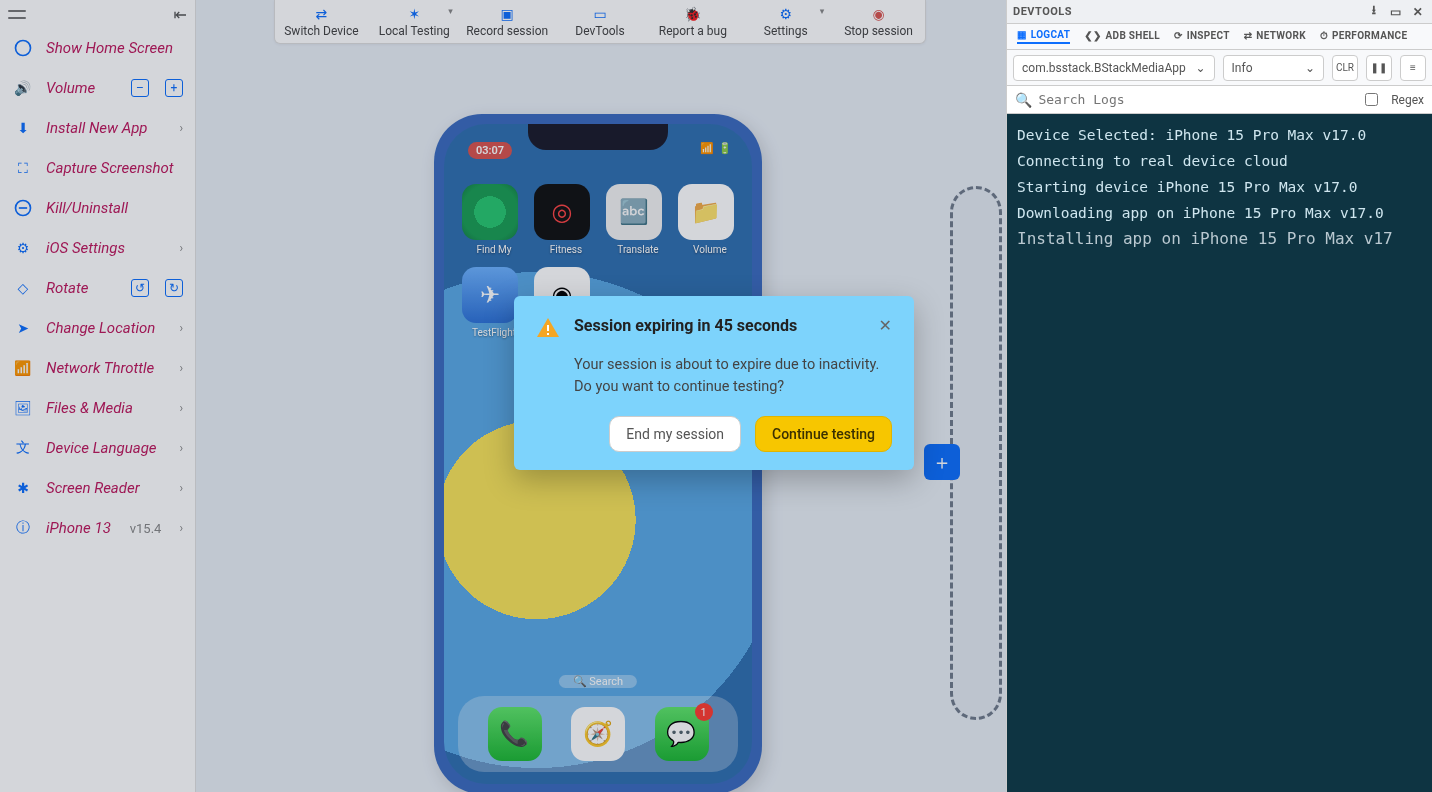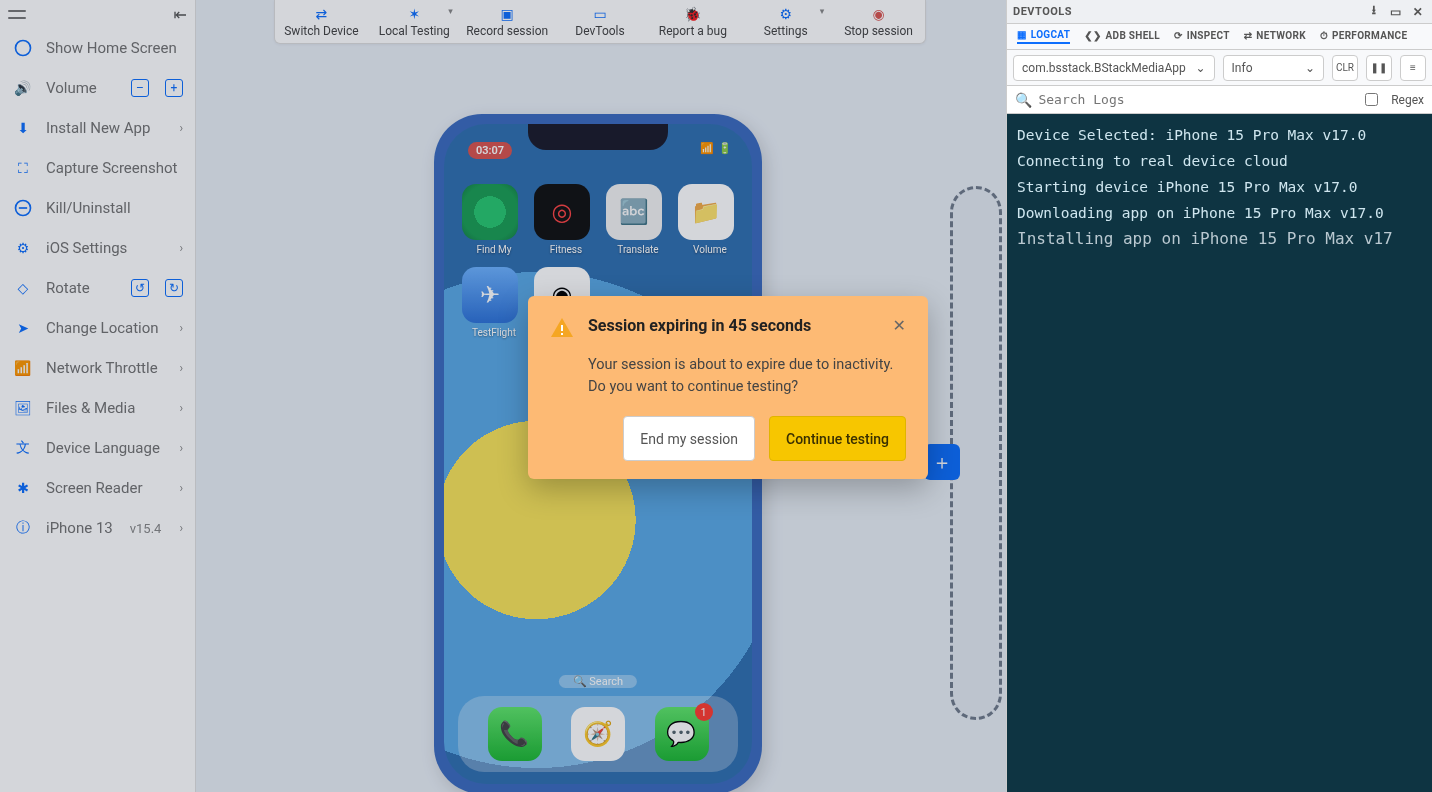--- a/index.html
+++ b/index.html
@@ -26,21 +26,21 @@
   }
   .handle { width: 18px; height: 14px; display:flex; flex-direction:column; justify-content:space-around;}
   .handle div { height:2px; background:#777; border-radius:1px; }
   .collapse-icon { color:#555; font-size:16px; }
   .sidebar-item {
     display:flex; align-items:center; gap:12px;
     height:40px; padding:0 12px;
     color:#333; cursor:pointer;
   }
   .sidebar-icon { width:22px; height:22px; display:flex; align-items:center; justify-content:center; color:#0d6efd; flex-shrink:0; }
-  .sidebar-label { flex:1; color:#737373; font-size:15px; }
+  .sidebar-label { flex:1; color:#be185d; font-size:15px;font-style:italic; }
   .chev { color:#888; font-size:12px; }
   .vol-btn, .rot-btn {
     width:18px; height:18px; border:1px solid #0d6efd; color:#0d6efd;
     display:inline-flex; align-items:center; justify-content:center;
     font-size:12px; border-radius:3px; cursor:pointer;
   }
   .sidebar-right { color:#888; font-size:13px; margin-left:auto; margin-right:6px;}
 
   
   .center {
@@ -181,33 +181,32 @@
   .dt-log .current{color:#b9c8d0;font-size:16px}
 
   
   .scrim {
     position:absolute; left:0; top:0; width:1006px; height:792px;
     background:rgba(17,30,50,0.18);
     pointer-events:none;
   }
   .modal {
     position:absolute; left:514px; top:296px;
-    width:400px; background:#fdba74; border-radius:6px;
+    width:400px; background:#7dd3fc; border-radius:6px;
     box-shadow:0 10px 30px rgba(0,0,0,0.25);
     padding:20px 22px 18px;
     pointer-events:auto;
-    margin-left:14px;
   }
   .modal-head{display:flex;align-items:flex-start;gap:14px}
   .warn-ico{width:24px;height:24px;flex-shrink:0}
   .modal-title{font-size:16px;font-weight:700;color:#222;flex:1}
   .modal-close{color:#666;cursor:pointer;font-size:16px}
   .modal-body{margin:14px 0 18px 38px;color:#444;font-size:14.5px;line-height:22px}
   .modal-actions{display:flex;justify-content:flex-end;gap:14px}
-  .btn{height:45px;padding:0 16px;border-radius:4px;font-size:14px;display:inline-flex;align-items:center;cursor:pointer}
+  .btn{height:36px;padding:0 16px;border-radius:10px;font-size:14px;display:inline-flex;align-items:center;cursor:pointer}
   .btn-secondary{background:#fff;border:1px solid #ccc;color:#555}
   .btn-primary{background:#f7c600;border:1px solid #e0b400;color:#3a3000;font-weight:500}
 
   svg{display:block}
 </style>
 </head>
 <body>
 
 <div class="sidebar">
   <div class="sidebar-top">

